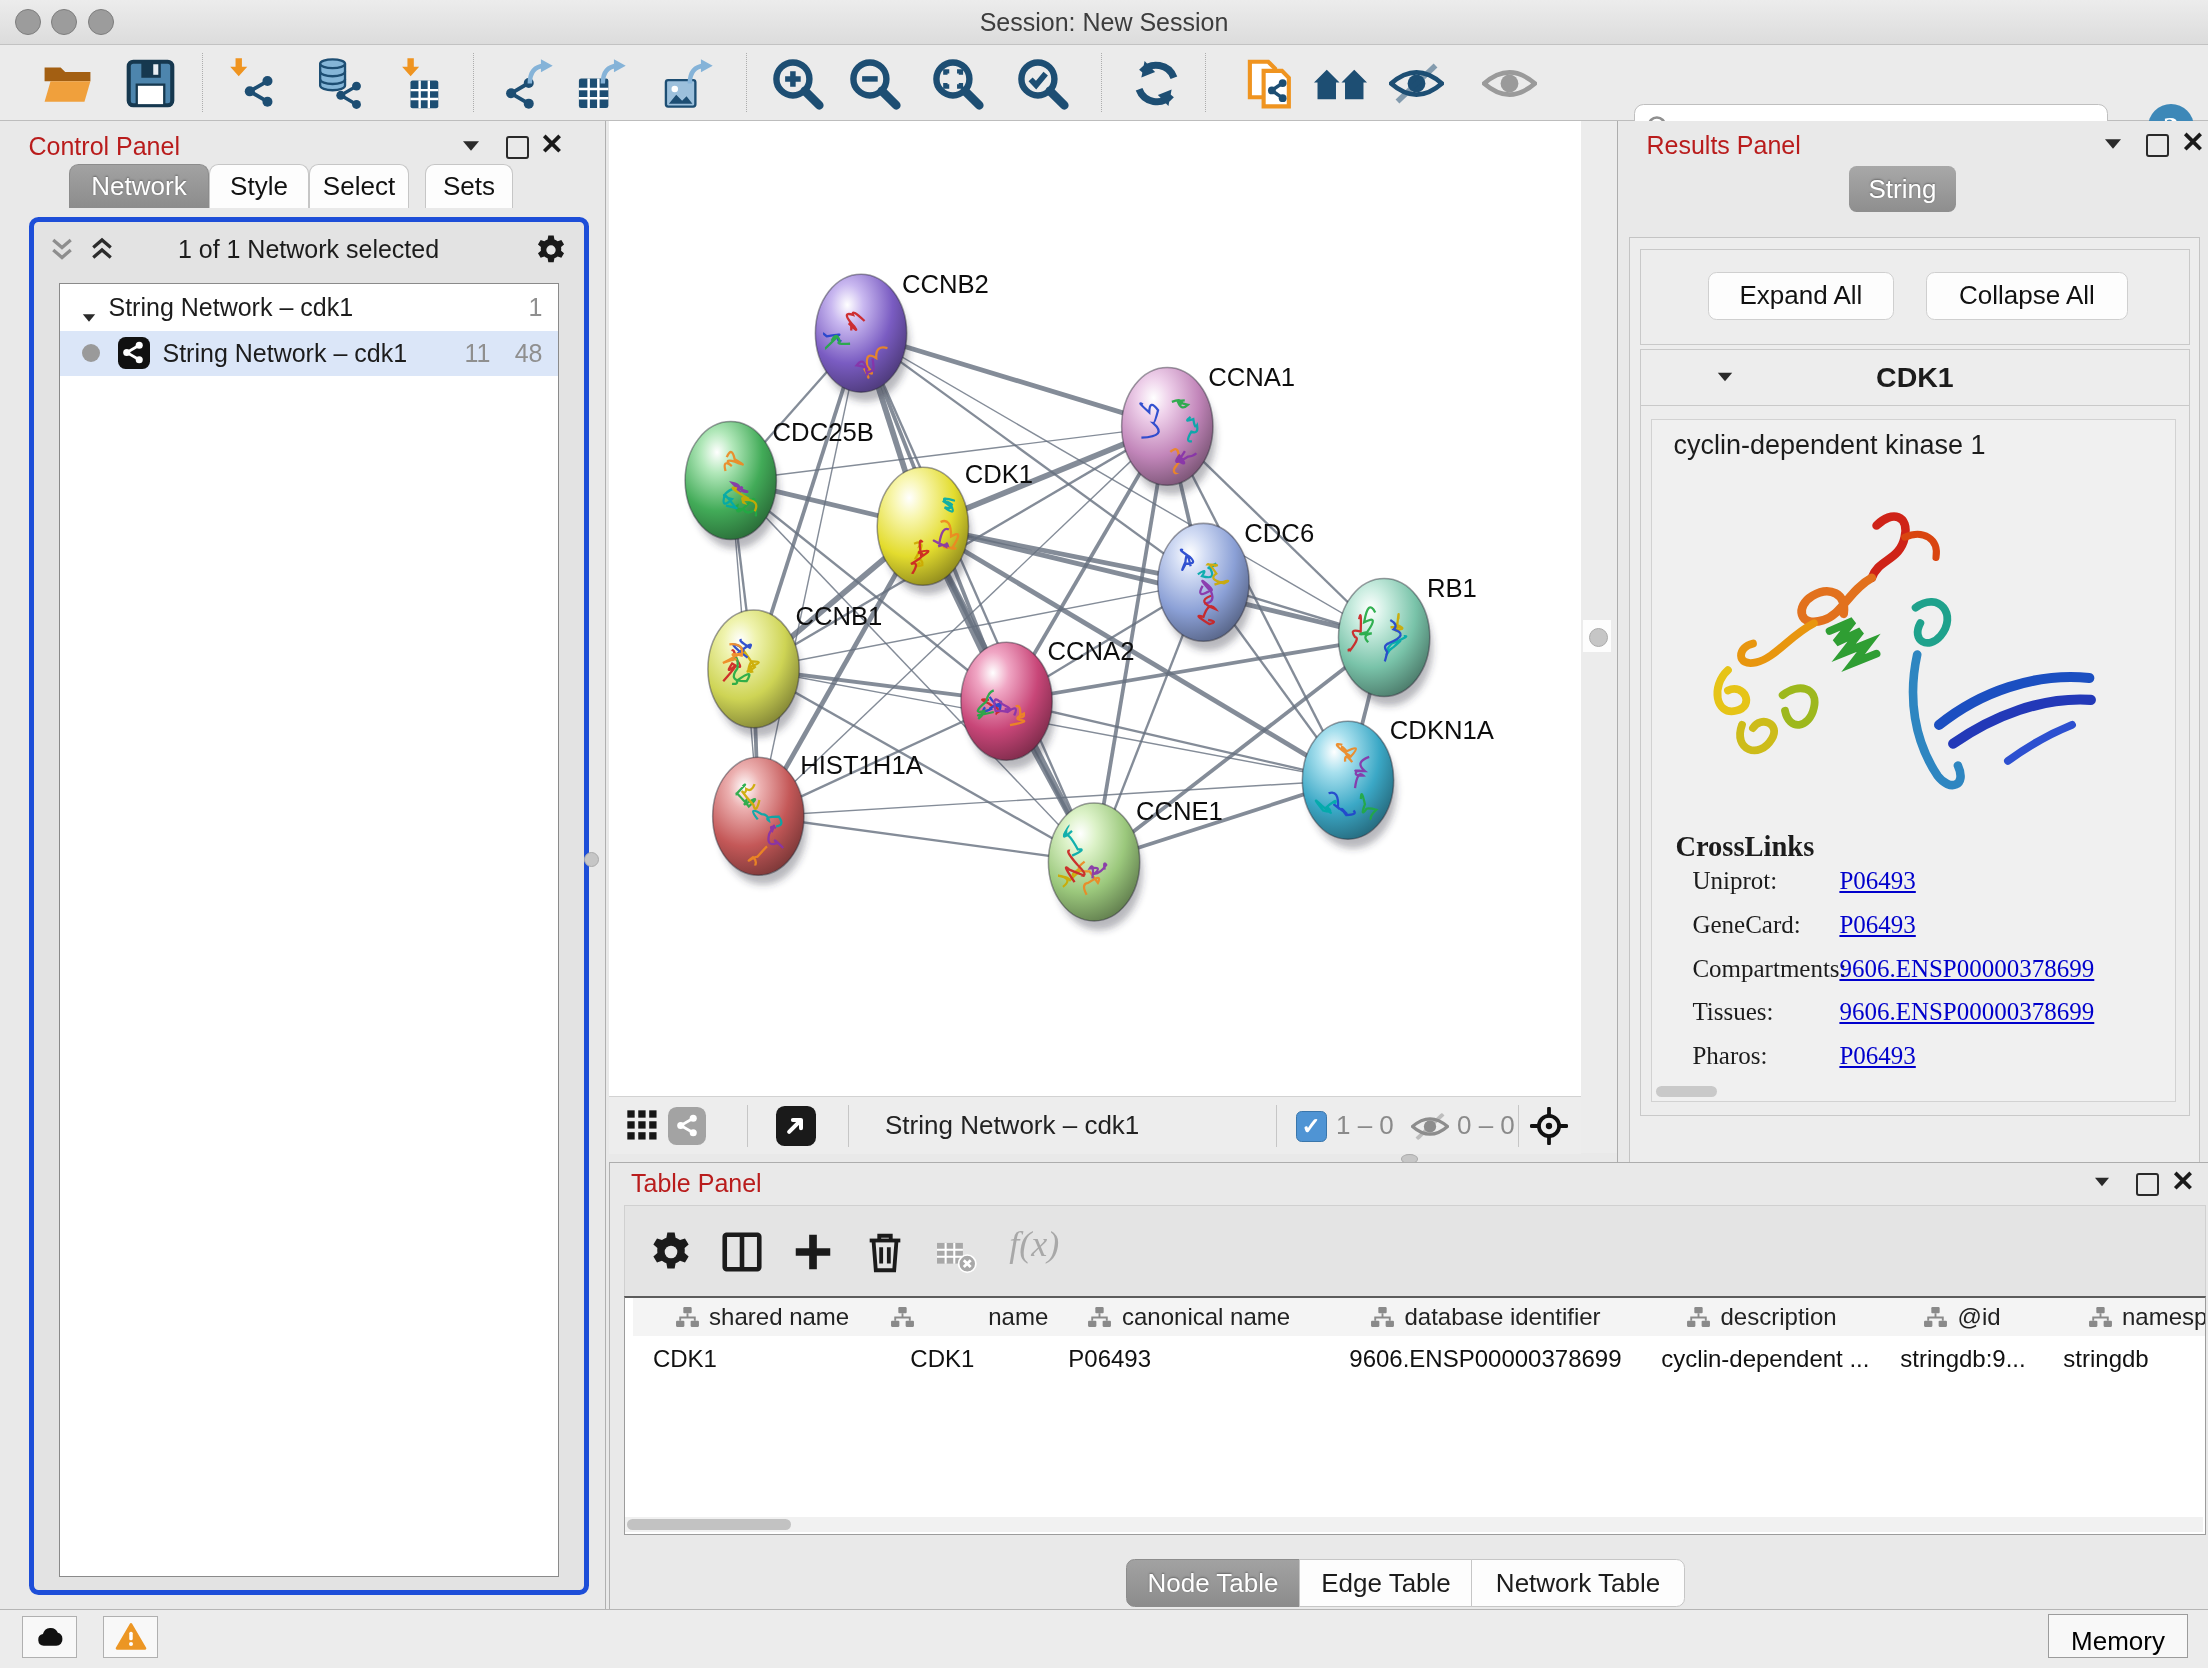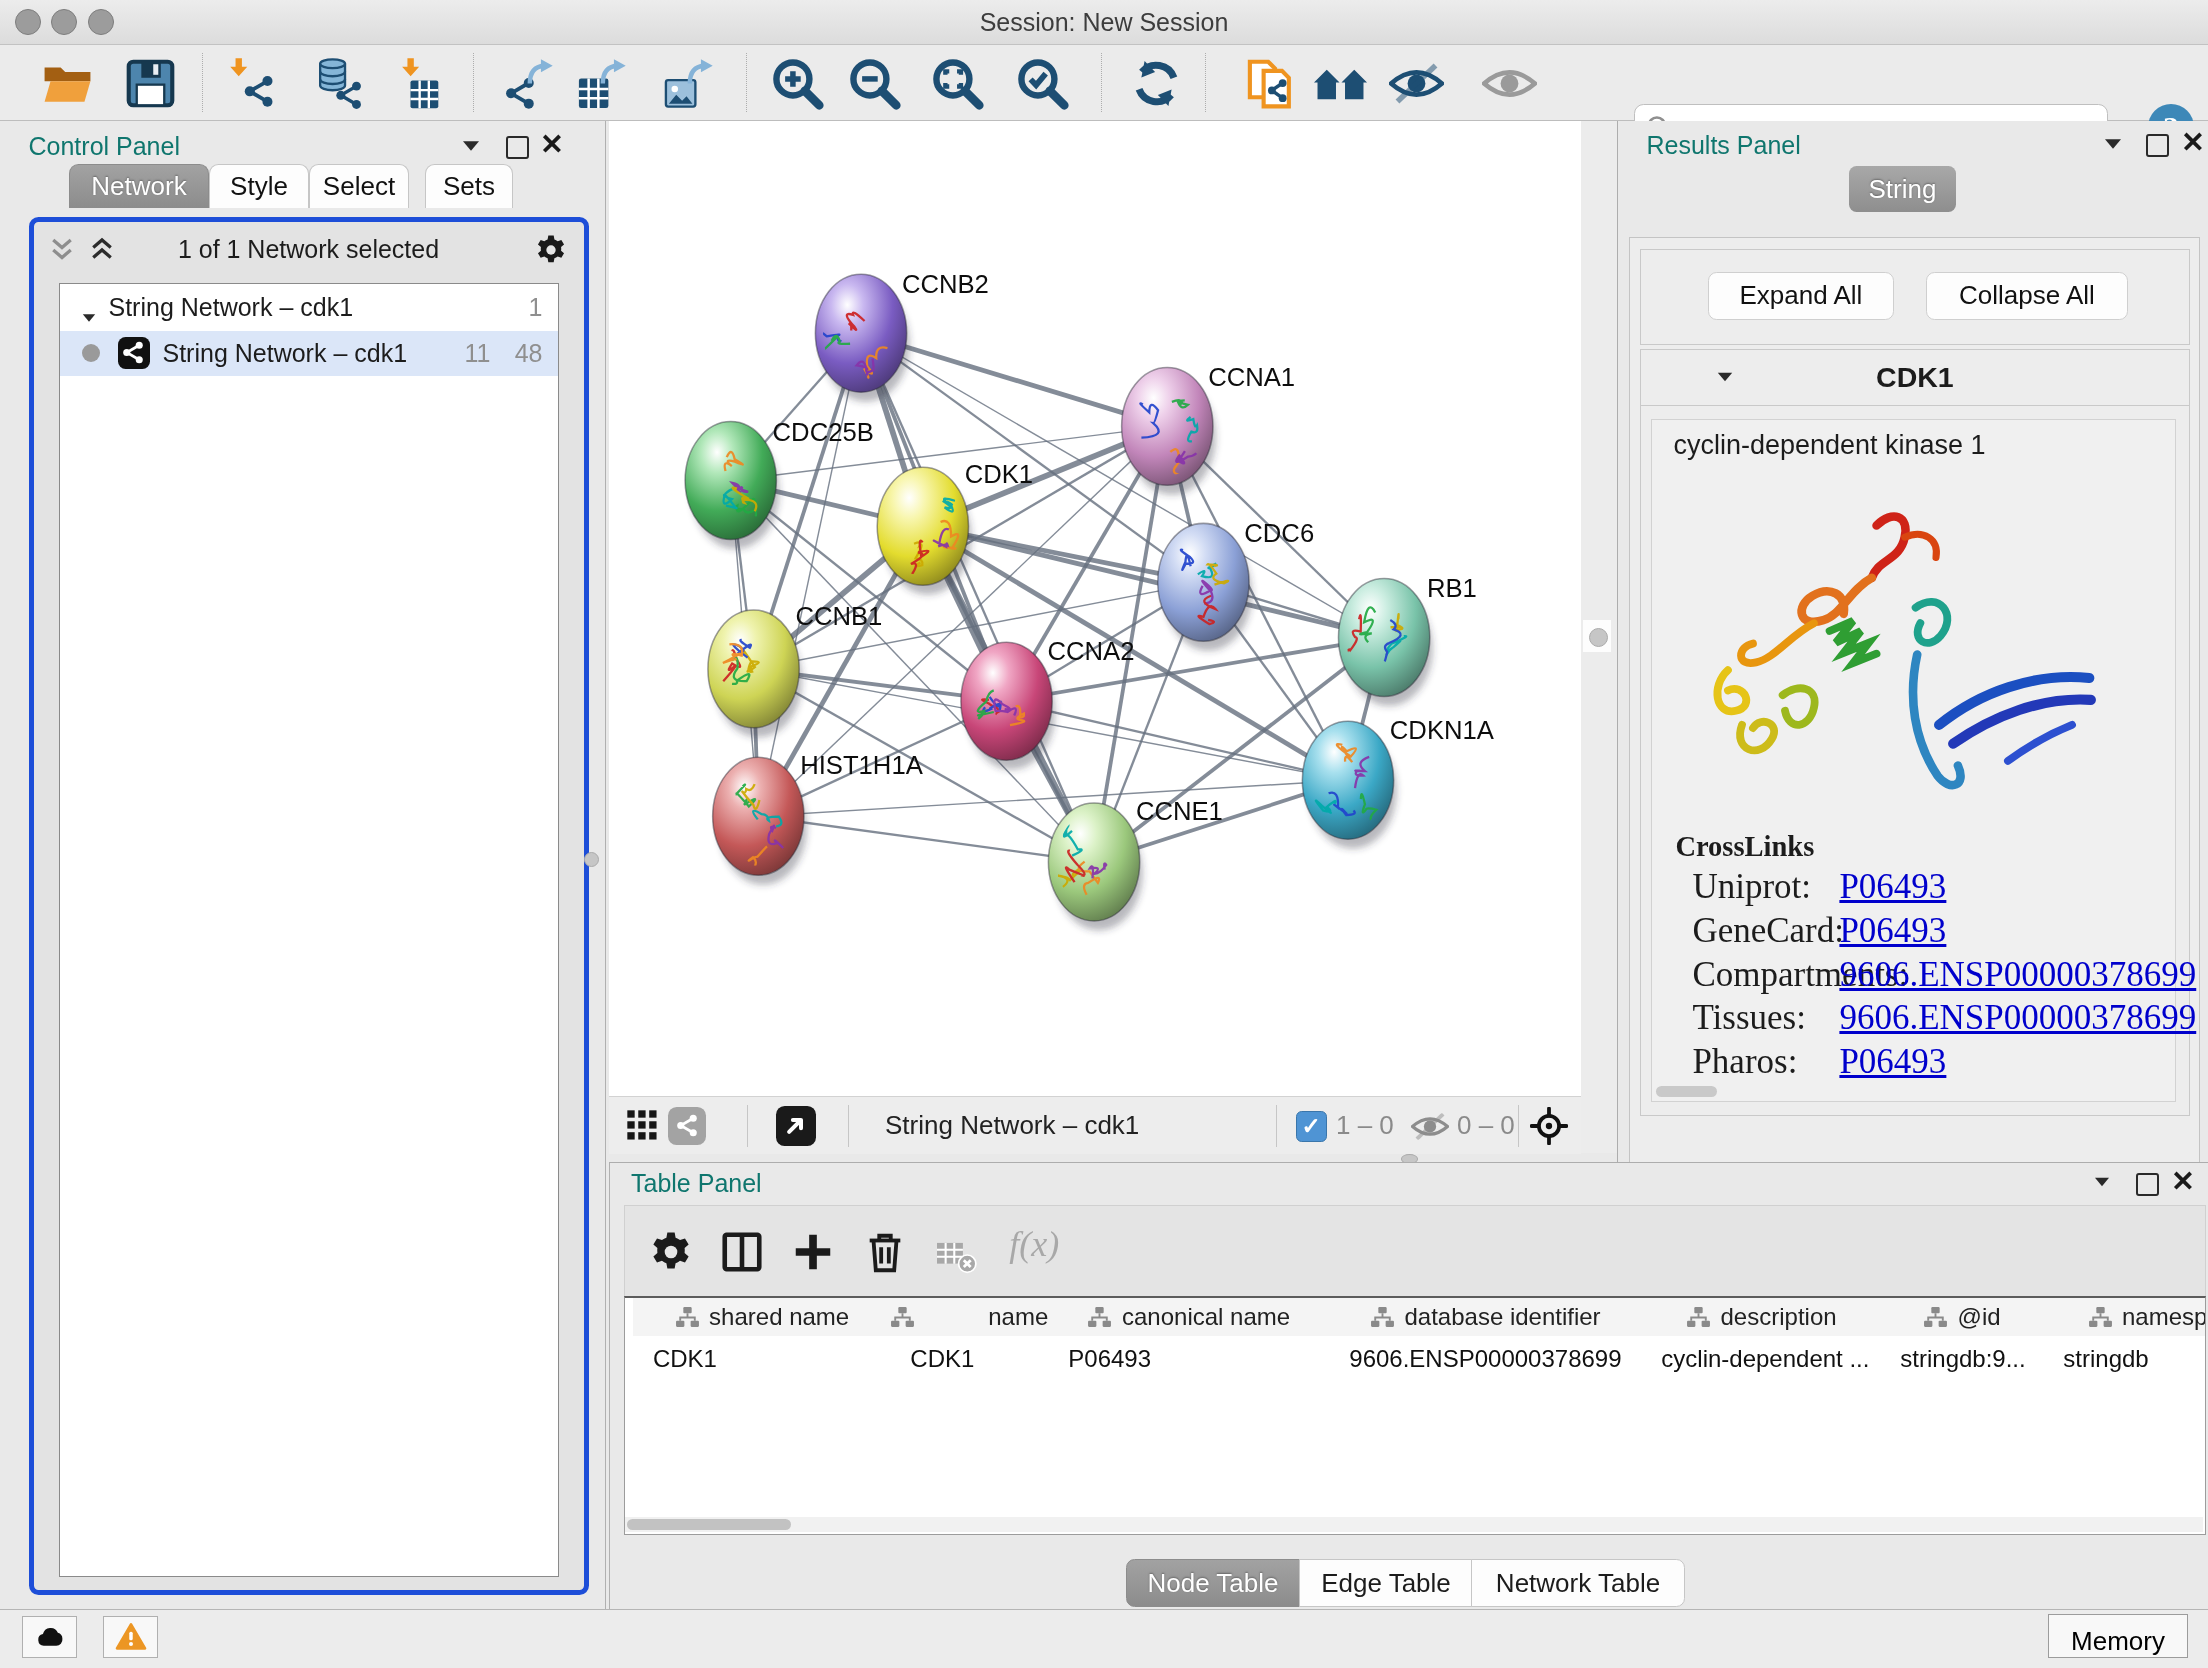--- a/index.html
+++ b/index.html
@@ -22,21 +22,21 @@
   .c-dark{color:#1d4e73}.c-orange{color:#ef9420}.c-lblue{color:#85b3d8}.c-gray{color:#9a9a9a}
   .searchbox{position:absolute;left:1634px;top:59px;width:472px;height:46px;background:#fff;
              border:1.9px solid #bfbfbf;border-radius:9.5px;}
   .searchbox svg{position:absolute;left:9.5px;top:8.6px;width:28.5px;height:28.5px;color:#8f8f8f;}
   .searchbox input{position:absolute;left:48px;top:3.8px;width:409px;height:34px;border:none;outline:none;
                    font-size:25px;font-family:"Liberation Sans",sans-serif;background:transparent;}
   .helpbtn{position:absolute;left:2148px;top:59px;width:46px;height:46px;border-radius:50%;
            background:#3d88b8;color:#fff;font-size:32px;font-weight:bold;text-align:center;
            line-height:46px;border:none;cursor:pointer;font-family:"Liberation Serif",serif;}
   
-  .panel-title{font-size:25px;color:#0f766e;}
+  .panel-title{font-size:25px;color:#b91c1c;}
   .caret{width:0;height:0;border-left:10.5px solid transparent;border-right:10.5px solid transparent;
          border-top:12.4px solid #2a2a2a;display:inline-block;}
   .floatsq{width:19px;height:19px;border:2.9px solid #2a2a2a;border-radius:2.9px;display:inline-block;}
   .closex{font-size:28.5px;font-weight:bold;color:#1a1a1a;line-height:21px;}
   
   .control-panel{position:absolute;left:0;top:121px;width:605px;height:1488px;background:#e9e9e9;
                  border-right:1px solid #b0b0b0;}
   .tab{position:absolute;height:44px;background:#fdfdfd;border:1px solid #c6c6c6;border-bottom:none;
        border-radius:9.5px 9.5px 0 0;font-size:26px;text-align:center;box-sizing:border-box;
        color:#111;cursor:pointer;display:flex;align-items:center;justify-content:center;}
@@ -66,21 +66,21 @@
           border:1px solid #c4c4c4;}
   .rtab{position:absolute;left:231px;top:45px;width:107px;height:46px;background:linear-gradient(#a8a8a8,#8e8e8e);
         border-radius:7.6px;color:#fff;font-size:26px;text-align:center;line-height:46px;
         text-shadow:0 -1px 1.9px #666;cursor:pointer;}
   .rbtn{position:absolute;height:48px;background:#fdfdfd;border:1.9px solid #cfcfcf;border-radius:8.6px;
         font-size:26px;color:#111;cursor:pointer;font-family:"Liberation Sans",sans-serif;}
   .exbox{position:absolute;left:9.5px;top:10.5px;width:548px;height:94px;border:1.9px solid #c9c9c9;background:#ededed;}
   .cdkbox{position:absolute;left:9.5px;top:111px;width:548px;height:765px;border:1.9px solid #c9c9c9;background:#ededed;}
   .innerbox{position:absolute;left:10.5px;top:69px;width:523px;height:681px;background:#f0f0f0;border:1px solid #d2d2d2;}
   .xl-serif{font-family:"Liberation Serif",serif;}
-  .xl-row{position:absolute;font-size:35px;}
+  .xl-row{position:absolute;font-size:25px;}
   .xl-row a{color:#0000cc;}
   
   .table-panel{position:absolute;left:609px;top:1162px;width:1600px;height:447px;background:#e9e9e9;
                border-left:1px solid #b0b0b0;border-top:1px solid #adadad;}
   .tp-toolbar{position:absolute;left:14.3px;top:42px;width:1580px;height:91px;background:#e4e4e4;
               border:1px solid #d0d0d0;border-bottom:none;}
   .tpbtn{position:absolute;top:23px;width:46px;height:46px;background:none;border:none;padding:0;cursor:pointer;color:#1b1b1b;}
   .tpbtn svg{width:100%;height:100%;}
   .tpbtn.gray{color:#a8a8a8;}
   .fx{font-family:"Liberation Serif",serif;font-style:italic;font-size:36px;color:#a8a8a8;}

